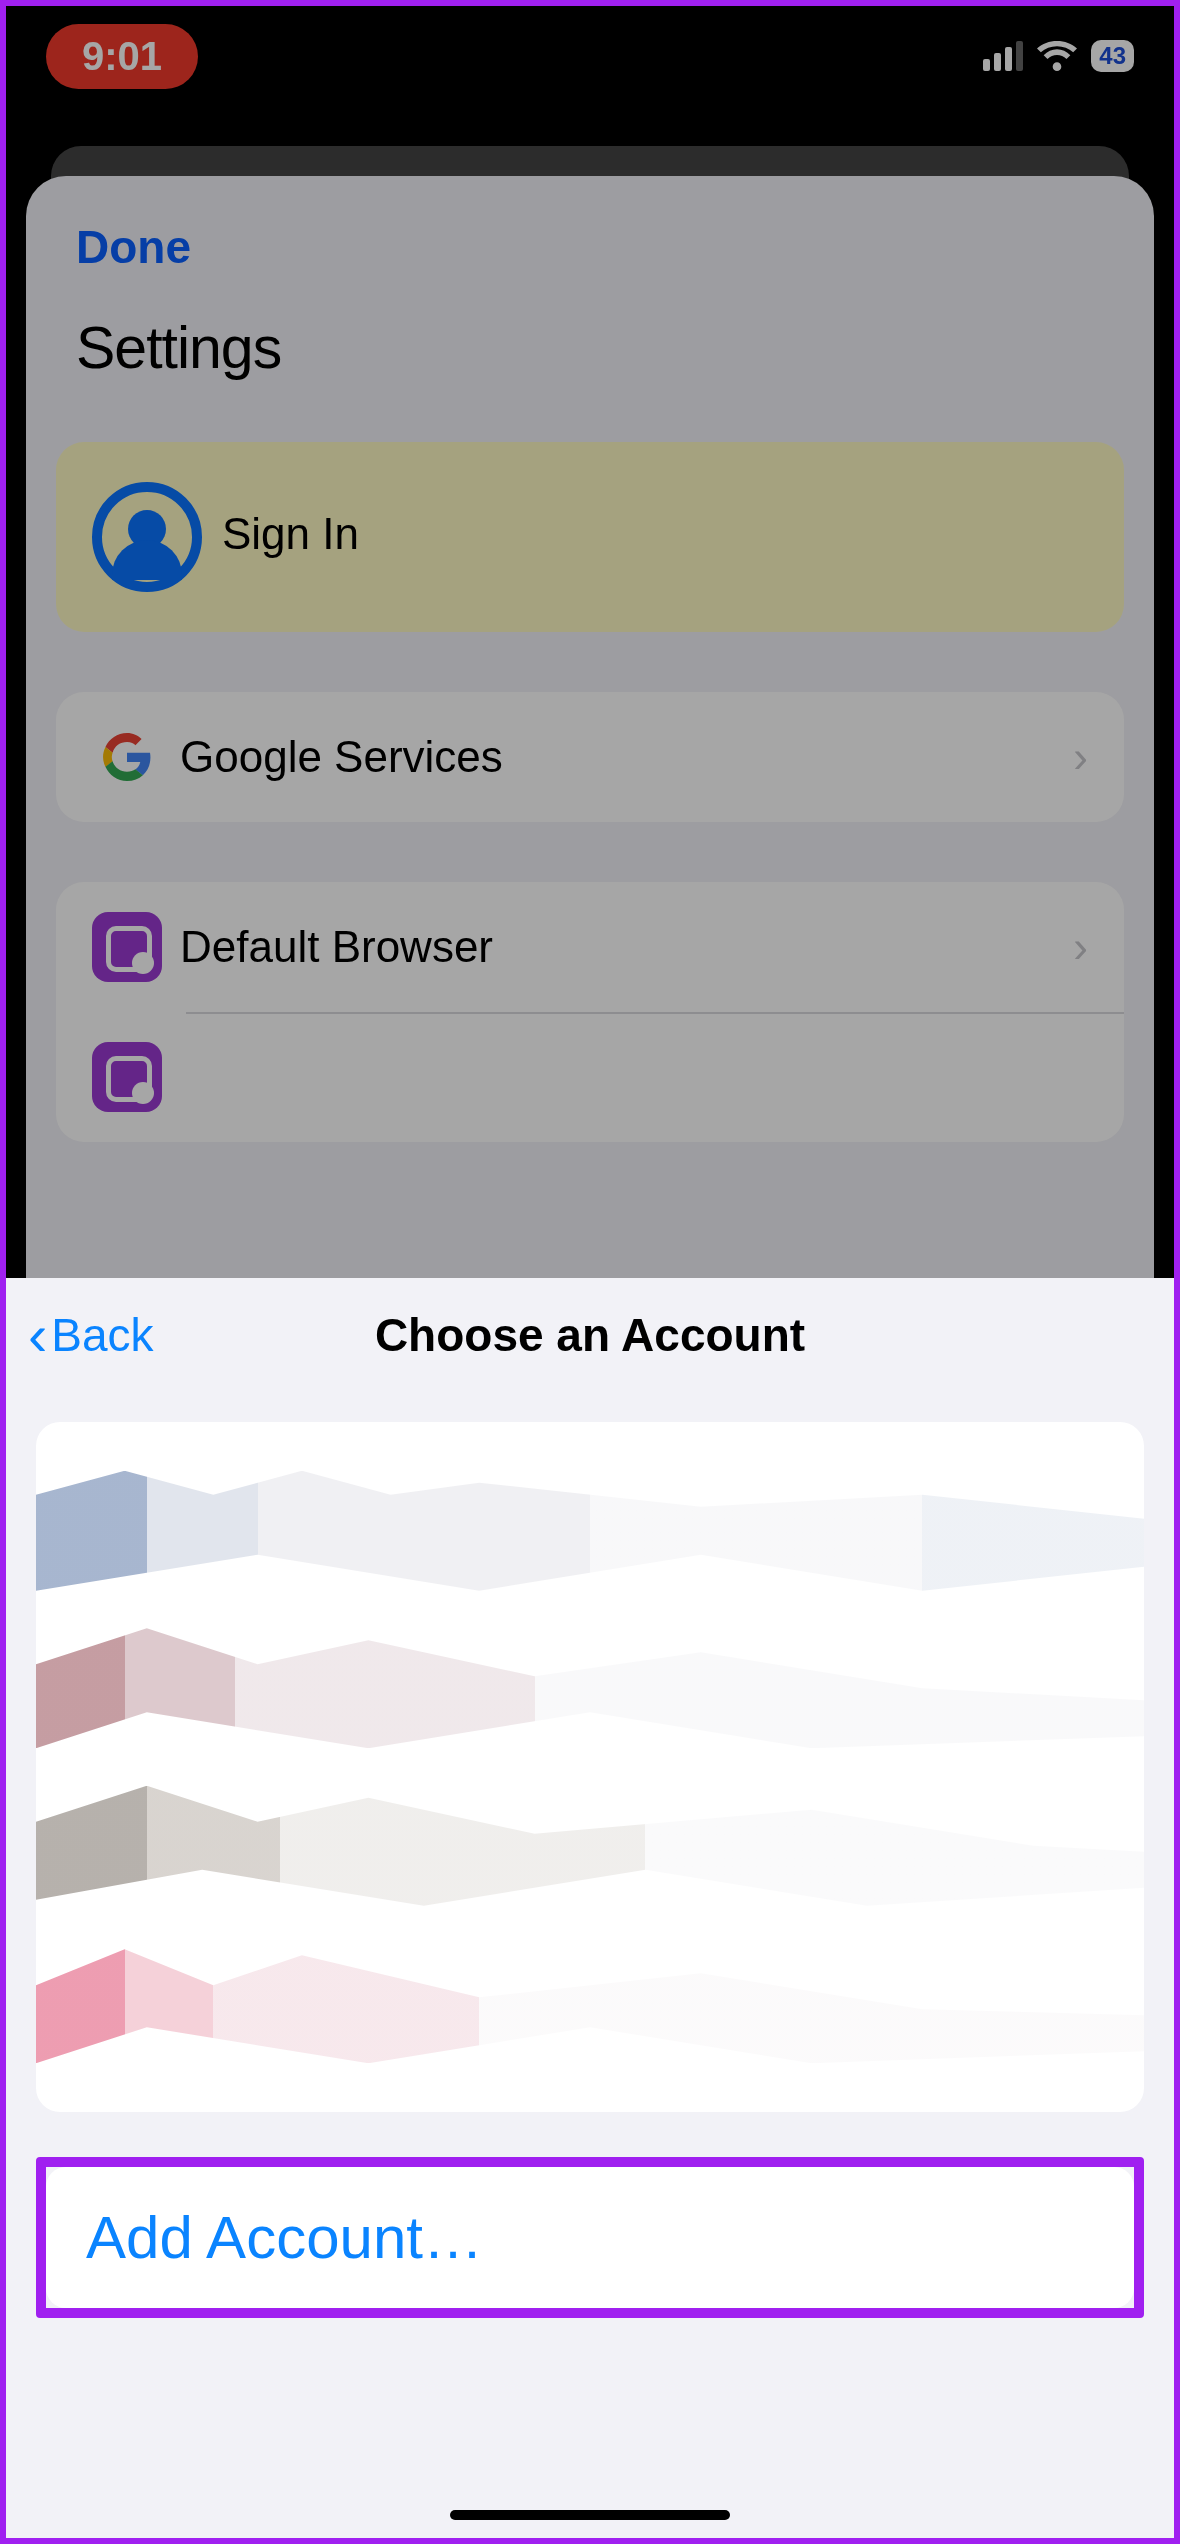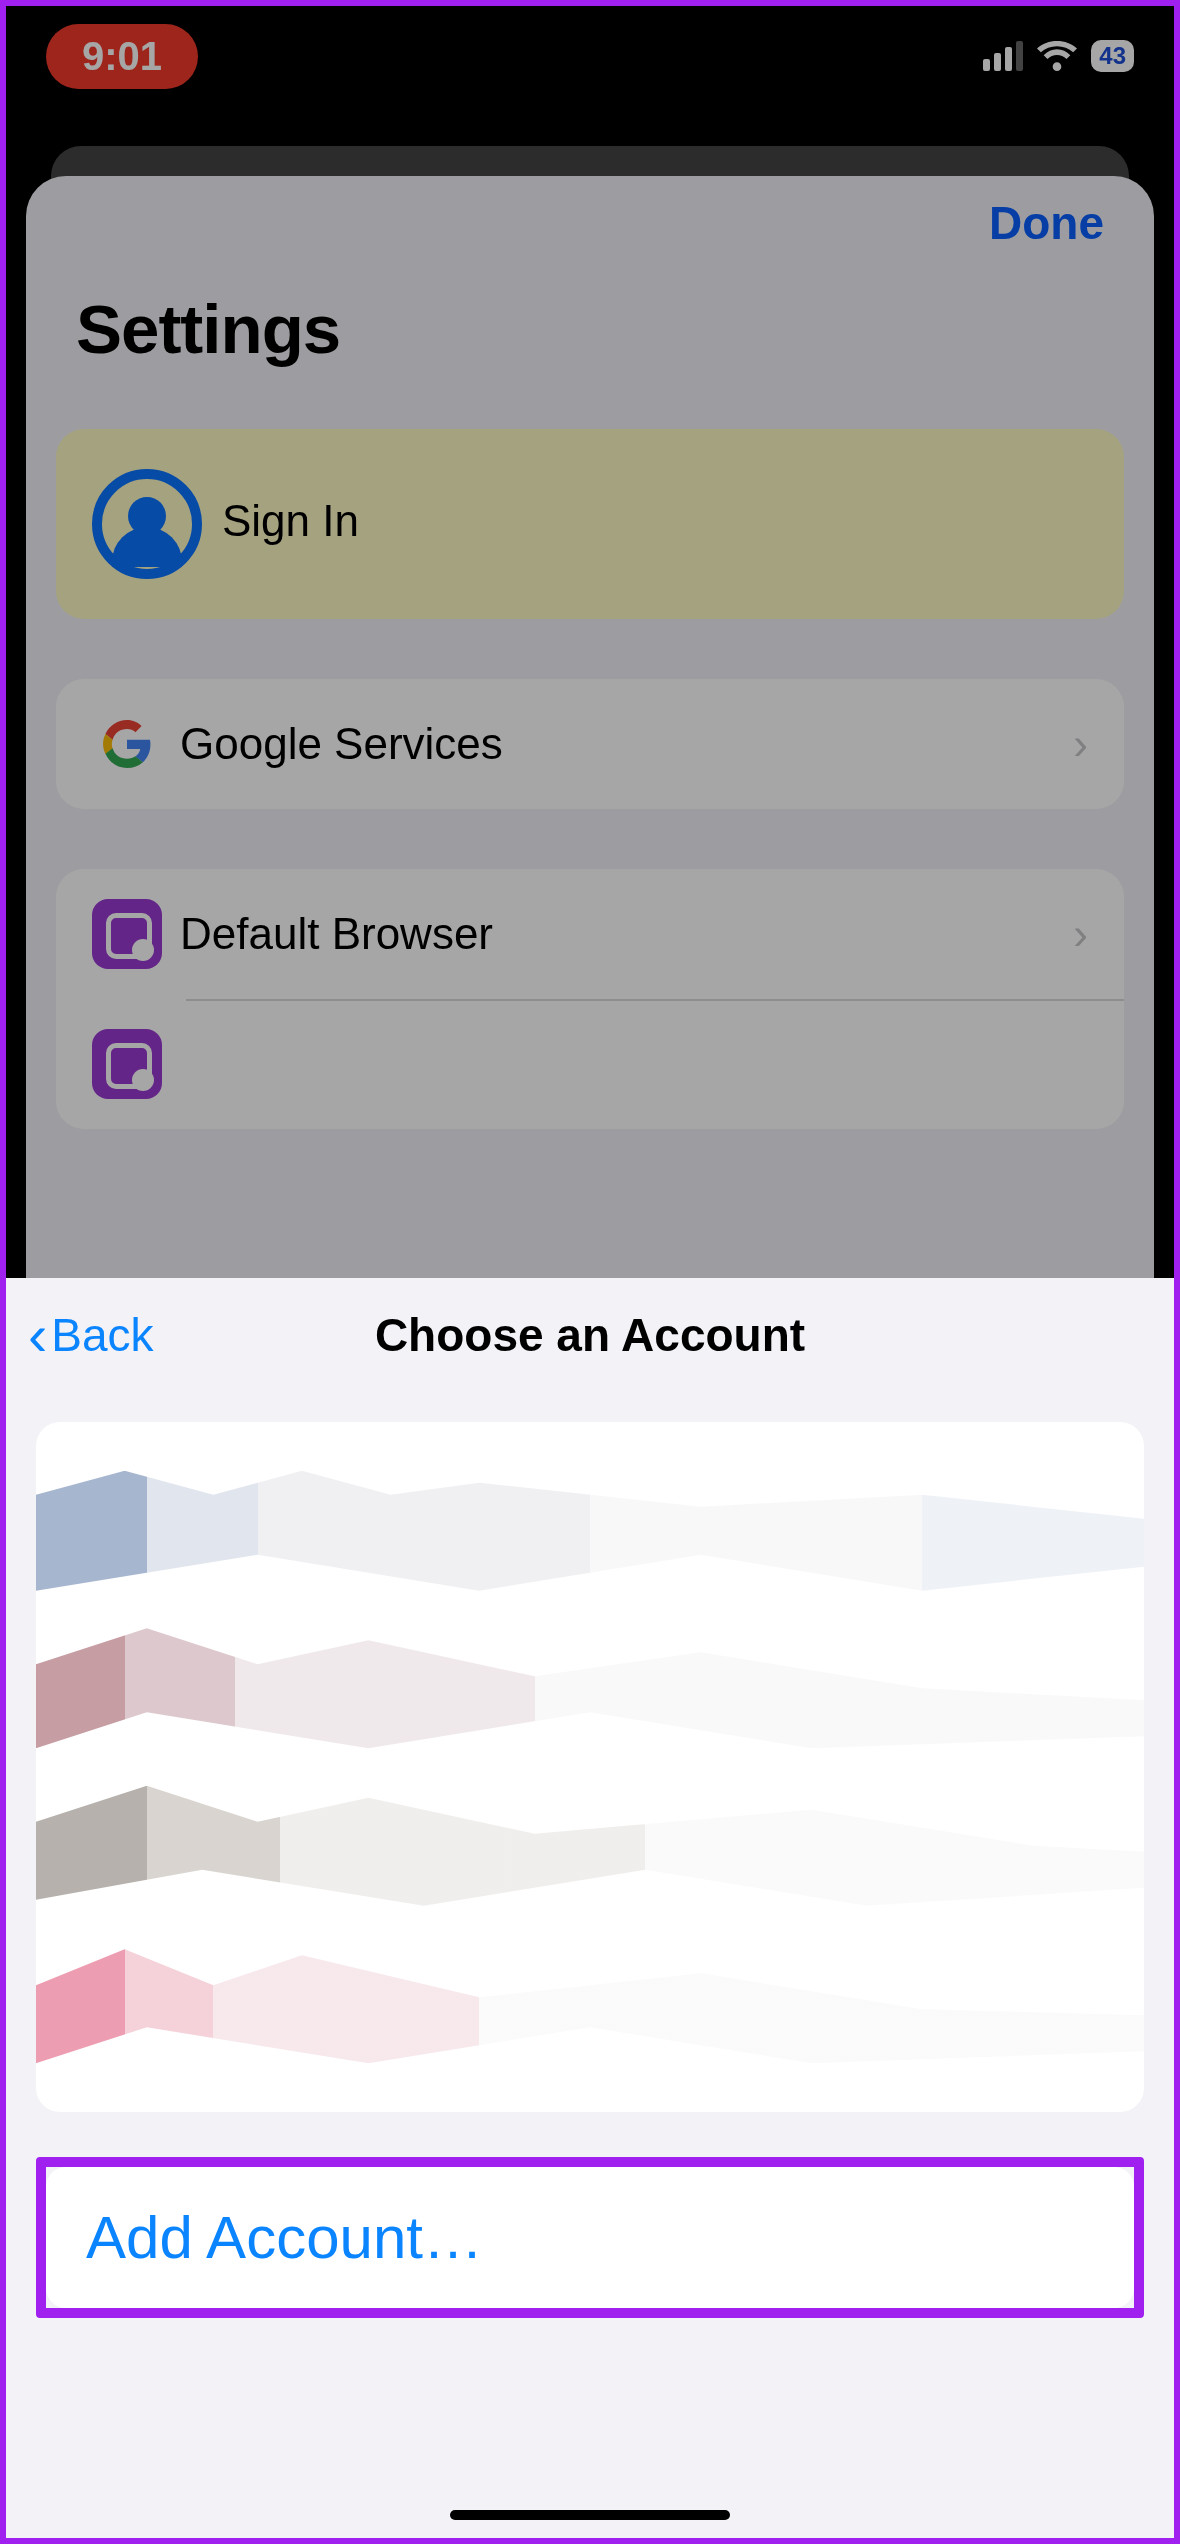--- a/index.html
+++ b/index.html
@@ -52,31 +52,31 @@
 
   
   .settings-sheet {
     position: absolute;
     top: 170px; left: 20px; right: 20px; bottom: 0;
     background: #f2f2f7;
     border-radius: 40px 40px 0 0;
     overflow: hidden;
   }
   .settings-header {
-    display: flex; justify-content: flex-end;
-    padding: 20px 50px 10px;
+    display: flex; justify-content: flex-start;
+    padding: 44px 50px 10px;
   }
   .done-btn {
     color: #0a60ff;
     font-size: 46px;
     font-weight: 600;
   }
   .settings-title {
-    font-size: 69px;
-    font-weight: 700;
+    font-size: 59px;
+    font-weight: 400;
     padding: 30px 50px 60px;
     letter-spacing: -1px;
   }
   .settings-body { padding: 0 30px; }
 
   .card {
     background: #fff;
     border-radius: 28px;
     overflow: hidden;
   }

